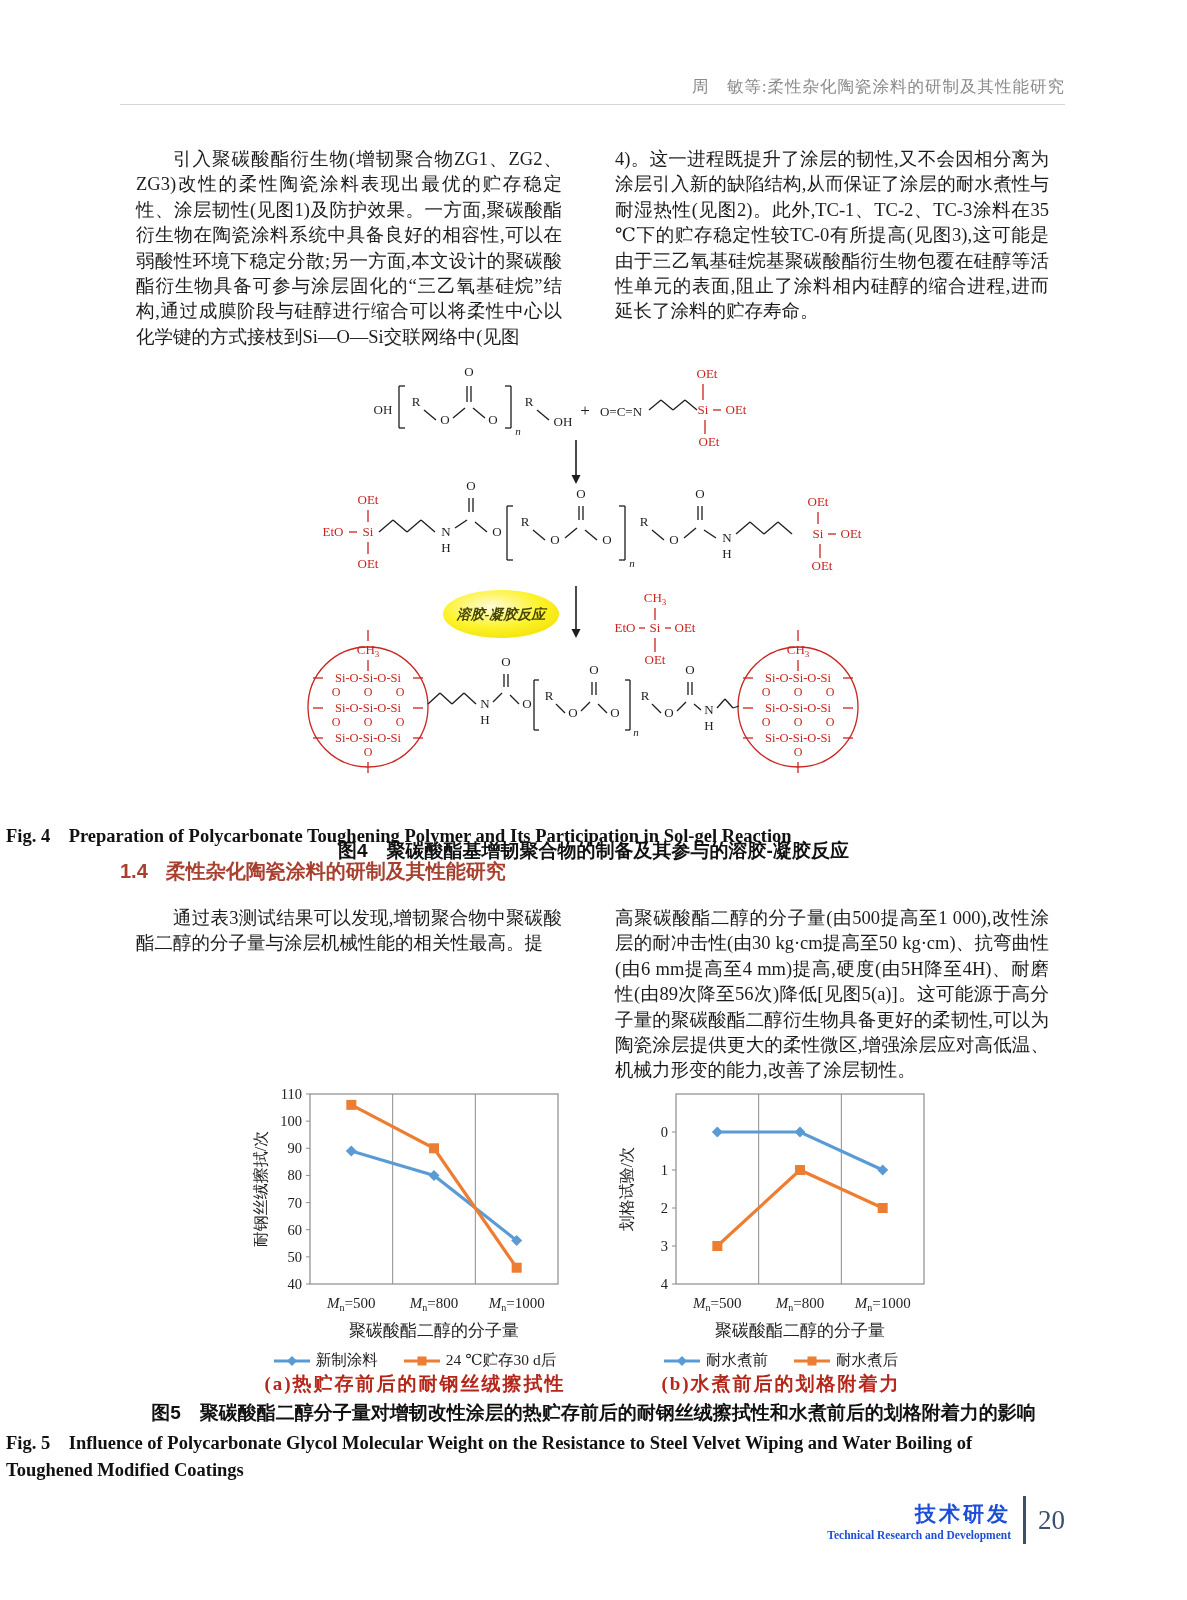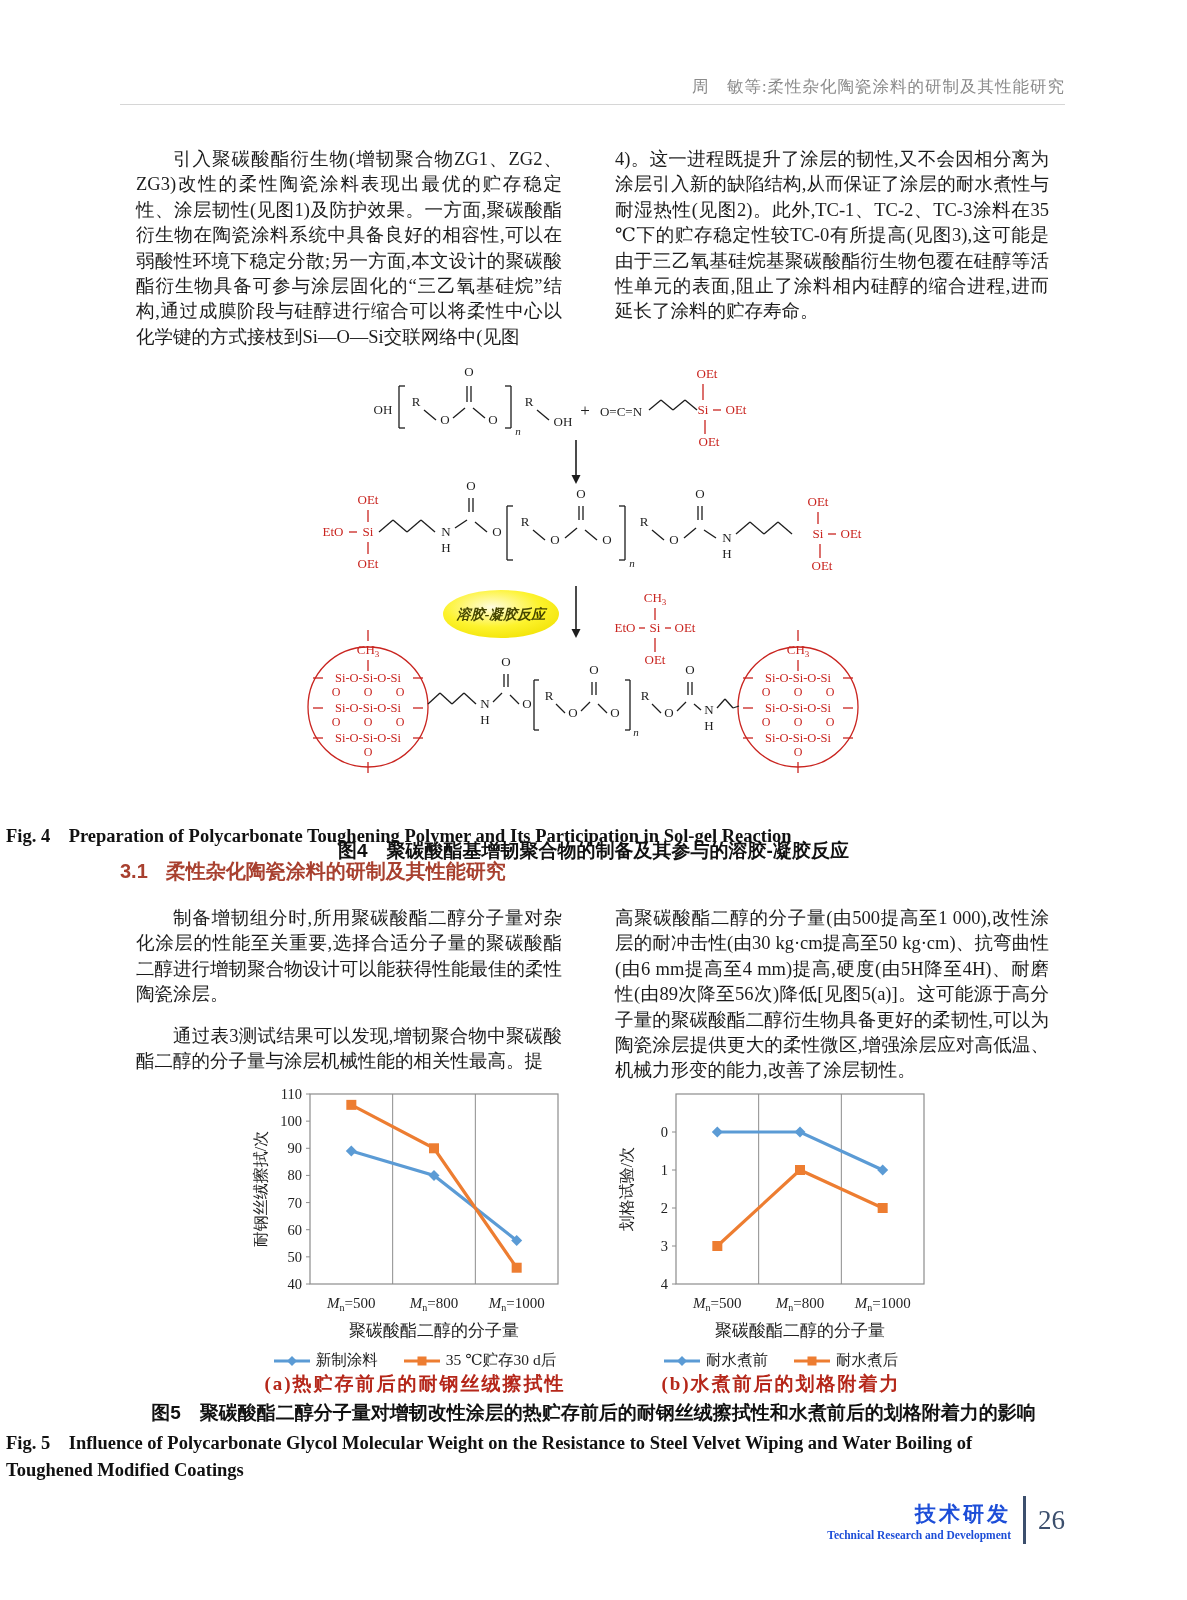--- a/index.html
+++ b/index.html
@@ -250,25 +250,24 @@
       <text x="436" y="368" fill="#1d1d1d" text-anchor="middle" font-size="13" font-family="&quot;Liberation Serif&quot;,&quot;DejaVu Serif&quot;,serif">H</text>
       <line x1="444" y1="346" x2="452" y2="337" stroke="#1d1d1d" stroke-width="1.3"></line>
       <line x1="452" y1="337" x2="460" y2="346" stroke="#1d1d1d" stroke-width="1.3"></line>
       <line x1="460" y1="346" x2="466" y2="344" stroke="#1d1d1d" stroke-width="1.3"></line>
     </svg>
 
   <div class="abs figcap-cn fig4-cn">图4　聚碳酸酯基增韧聚合物的制备及其参与的溶胶-凝胶反应</div>
   <div class="abs figcap-en fig4-en">Fig. 4　Preparation of Polycarbonate Toughening Polymer and Its Participation in Sol-gel Reaction</div>
 
   <div class="abs s22-head">
-    <span class="num">3.1</span><span>柔性杂化陶瓷涂料的研制及其性能研究</span>
+    <span class="num">1.4</span><span>柔性杂化陶瓷涂料的研制及其性能研究</span>
   </div>
 
   <div class="abs col col-left2">
-    <p class="indent">制备增韧组分时,所用聚碳酸酯二醇分子量对杂化涂层的性能至关重要,选择合适分子量的聚碳酸酯二醇进行增韧聚合物设计可以能获得性能最佳的柔性陶瓷涂层。</p>
     <p class="indent">通过表3测试结果可以发现,增韧聚合物中聚碳酸酯二醇的分子量与涂层机械性能的相关性最高。提</p>
   </div>
   <div class="abs col col-right2">
     <p>高聚碳酸酯二醇的分子量(由500提高至1 000),改性涂层的耐冲击性(由30 kg·cm提高至50 kg·cm)、抗弯曲性(由6 mm提高至4 mm)提高,硬度(由5H降至4H)、耐磨性(由89次降至56次)降低[见图5(a)]。这可能源于高分子量的聚碳酸酯二醇衍生物具备更好的柔韧性,可以为陶瓷涂层提供更大的柔性微区,增强涂层应对高低温、机械力形变的能力,改善了涂层韧性。</p>
   </div>
 
   <div class="abs charts-row">
     <div class="chart">
       <svg width="330" height="262">
           <line x1="142.66666666666669" y1="8" x2="142.66666666666669" y2="198" stroke="#8c8c8c" stroke-width="1"></line>
@@ -310,21 +309,21 @@
               <line x1="0" y1="6" x2="36" y2="6" stroke="#5b9bd5" stroke-width="3"></line>
               <polygon points="18,1 23,6 18,11 13,6" fill="#5b9bd5"></polygon>
             </svg>
             <span>新制涂料</span>
           </span>
           <span class="li">
             <svg width="36" height="12">
               <line x1="0" y1="6" x2="36" y2="6" stroke="#ed7d31" stroke-width="3"></line>
               <rect x="13.5" y="1.5" width="9" height="9" fill="#ed7d31"></rect>
             </svg>
-            <span>35 ℃贮存30 d后</span>
+            <span>24 ℃贮存30 d后</span>
           </span>
         </div>
       <div class="chart-caption">(a)热贮存前后的耐钢丝绒擦拭性</div>
     </div>
     <div class="chart">
       <svg width="330" height="262">
           <line x1="142.66666666666669" y1="8" x2="142.66666666666669" y2="198" stroke="#8c8c8c" stroke-width="1"></line>
           <line x1="225.33333333333334" y1="8" x2="225.33333333333334" y2="198" stroke="#8c8c8c" stroke-width="1"></line>
           <rect x="60" y="8" width="248" height="190" fill="none" stroke="#8c8c8c" stroke-width="1.2"></rect>
           <line x1="56" y1="46" x2="60" y2="46" stroke="#8c8c8c" stroke-width="1"></line>
@@ -374,16 +373,16 @@
   <div class="abs figcap-cn fig5-cn">图5　聚碳酸酯二醇分子量对增韧改性涂层的热贮存前后的耐钢丝绒擦拭性和水煮前后的划格附着力的影响</div>
   <div class="abs figcap-en fig5-en1">Fig. 5　Influence of Polycarbonate Glycol Molecular Weight on the Resistance to Steel Velvet Wiping and Water Boiling of</div>
   <div class="abs figcap-en fig5-en2">Toughened Modified Coatings</div>
 
   <div class="abs footer">
     <div class="fleft">
       <div class="cn">技术研发</div>
       <div class="en">Technical Research and Development</div>
     </div>
     <div class="bar"></div>
-    <div class="pagenum">26</div>
+    <div class="pagenum">20</div>
   </div>
 
 </div>
 
 </body></html>

